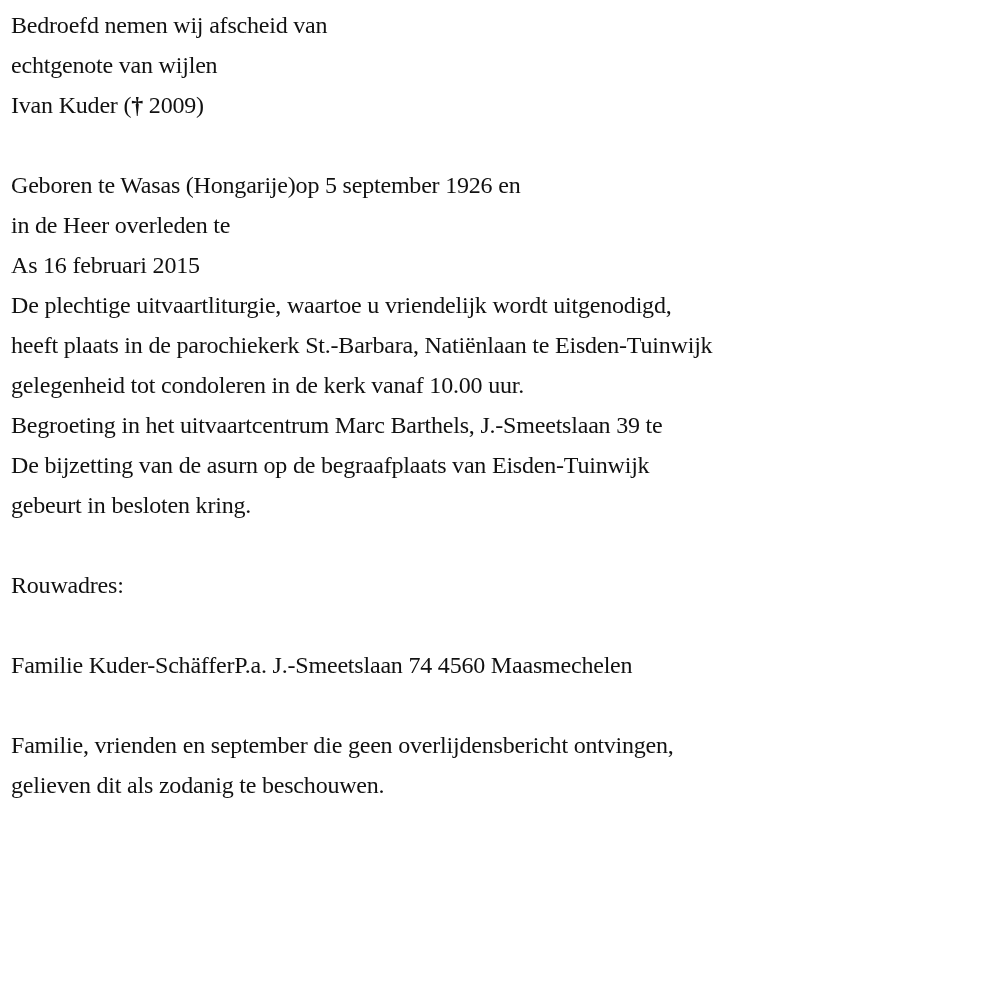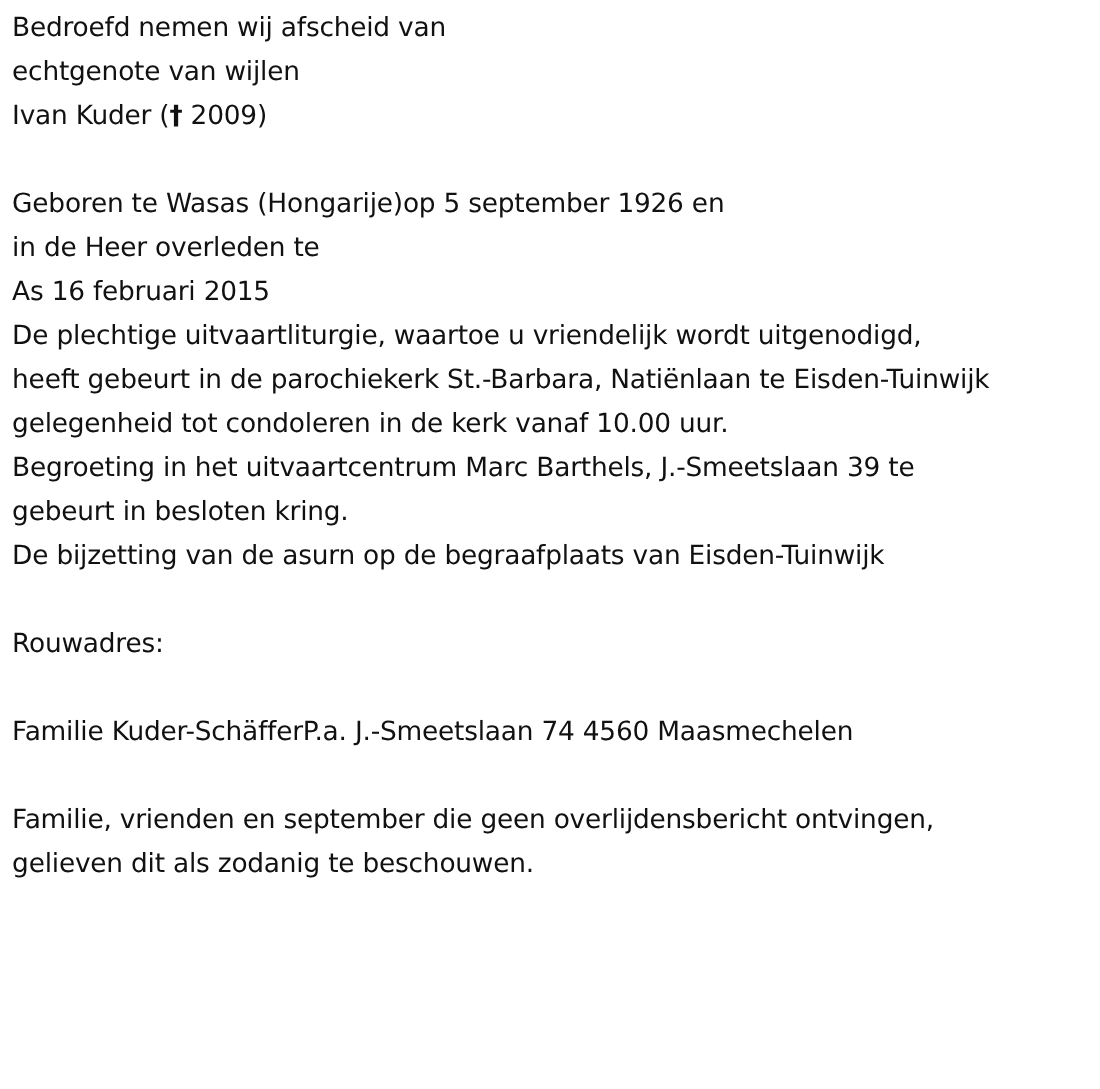--- a/index.html
+++ b/index.html
@@ -13,20 +13,21 @@
       overflow: hidden;
       color: #111111;
       font-family: "DejaVu Sans", sans-serif;
     }
     .page {
       position: relative;
       padding-left: 11px;
       padding-top: 5px;
       font-size: 24px;
       letter-spacing: -0.2px;
+      font-family: Liberation Serif, serif;
     }
     .line {
       display: block;
       height: 40px;
       line-height: 40px;
       white-space: nowrap;
     }
     .blank {
       display: block;
       height: 40px;
@@ -53,25 +54,25 @@
 
   <span class="line">echtgenote van wijlen</span>
   <span class="line"><span>Ivan Kuder (</span><span class="cross">†</span><span> 2009)</span></span>
 
   <span class="blank"></span>
 
   <span class="line">Geboren te Wasas (Hongarije)op 5 september 1926 en</span>
   <span class="line">in de Heer overleden te</span>
   <span class="line">As 16 februari 2015</span>
   <span class="line">De plechtige uitvaartliturgie, waartoe u vriendelijk wordt uitgenodigd,</span>
-  <span class="line">heeft gebeurt in de parochiekerk St.-Barbara, Natiënlaan te Eisden-Tuinwijk</span>
+  <span class="line">heeft plaats in de parochiekerk St.-Barbara, Natiënlaan te Eisden-Tuinwijk</span>
   <span class="line">gelegenheid tot condoleren in de kerk vanaf 10.00 uur.</span>
   <span class="line">Begroeting in het uitvaartcentrum Marc Barthels, J.-Smeetslaan 39 te</span>
+  <span class="line">De bijzetting van de asurn op de begraafplaats van Eisden-Tuinwijk</span>
   <span class="line">gebeurt in besloten kring.</span>
-  <span class="line">De bijzetting van de asurn op de begraafplaats van Eisden-Tuinwijk</span>
 
   <span class="blank"></span>
 
   <span class="line">Rouwadres:</span>
 
   <span class="blank"></span>
 
   <span class="line">Familie Kuder-SchäfferP.a. J.-Smeetslaan 74 4560 Maasmechelen</span>
 
   <span class="blank"></span>

